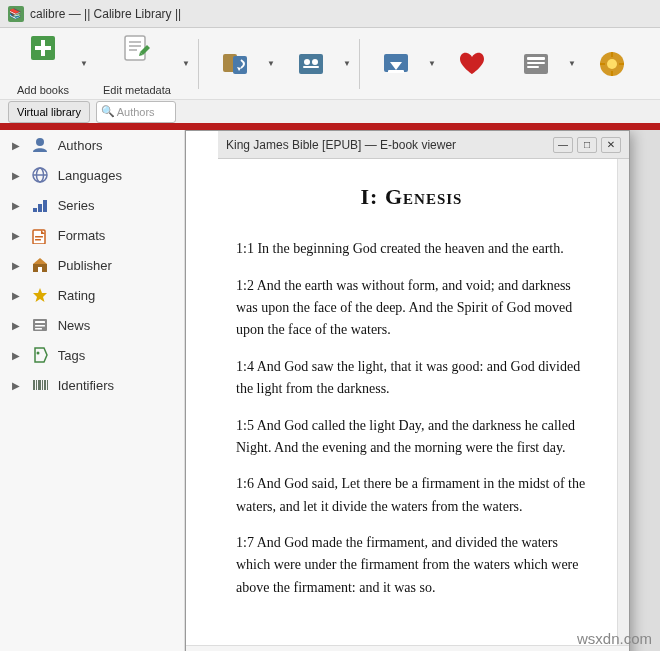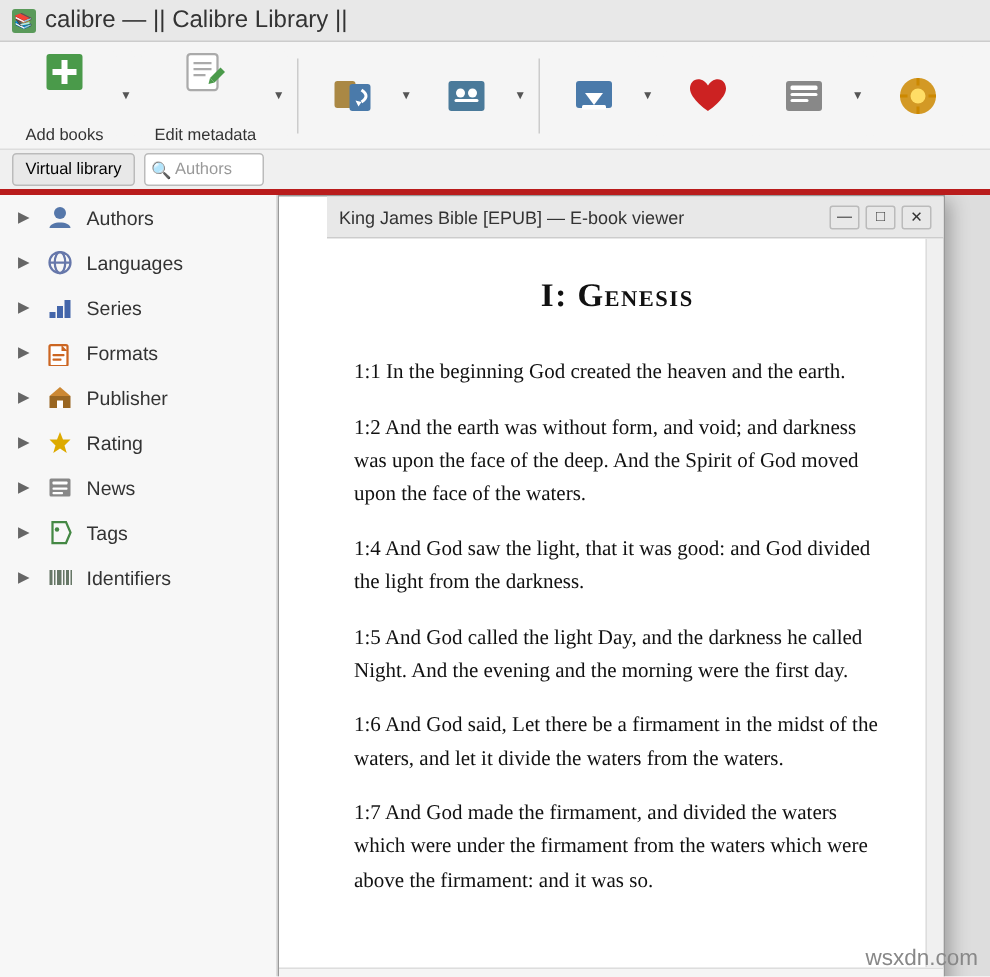--- a/index.html
+++ b/index.html
@@ -27,21 +27,21 @@
       margin-right: 6px;
       background: #5a9a5a;
       border-radius: 2px;
       display: flex;
       align-items: center;
       justify-content: center;
       color: white;
       font-size: 10px;
     }
     .title-bar-text {
-      font-size: 16px;
+      font-size: 12px;
       color: #333;
     }
 
     
     .toolbar {
       background: #f5f5f5;
       height: 72px;
       display: flex;
       align-items: center;
       padding: 4px 8px;
@@ -102,21 +102,21 @@
       height: calc(651px - 28px - 72px - 30px);
     }
 
     
     .search-bar {
       background: #f0f0f0;
       height: 30px;
       display: flex;
       align-items: center;
       padding: 0 8px;
-      border-bottom: 4px solid #b91c1c;
+      border-bottom: 7px solid #b91c1c;
     }
     .virtual-lib-btn {
       background: #e8e8e8;
       border: 1px solid #bbb;
       border-radius: 3px;
       padding: 2px 8px;
       font-size: 11px;
       cursor: pointer;
       margin-right: 6px;
       height: 22px;

